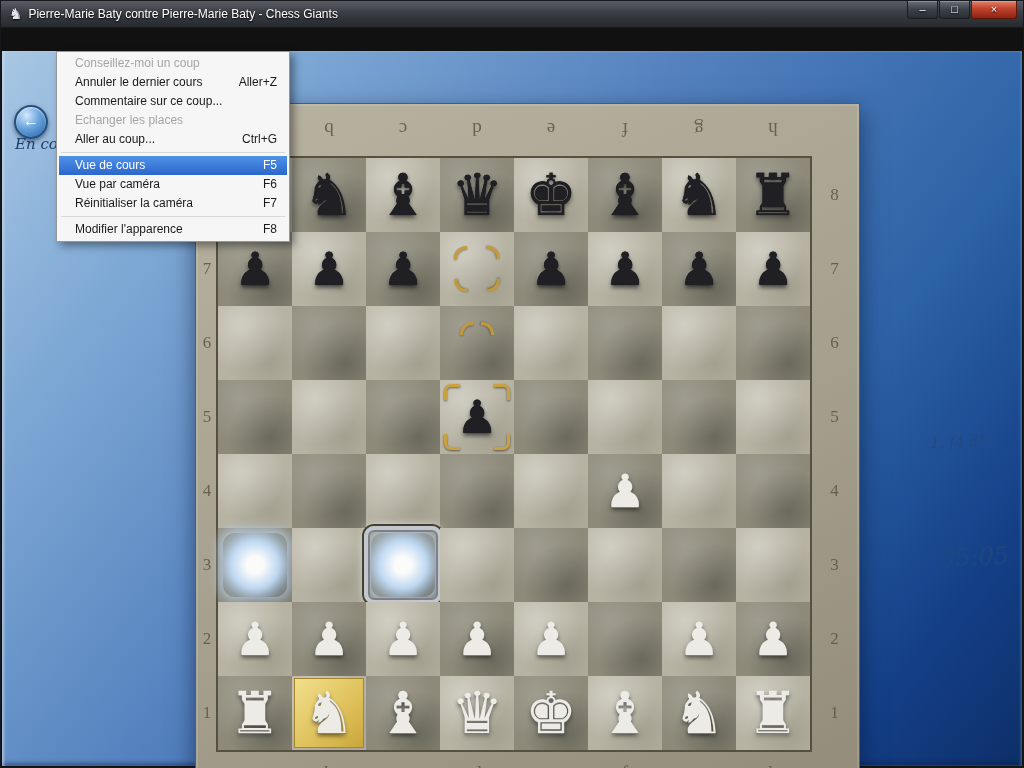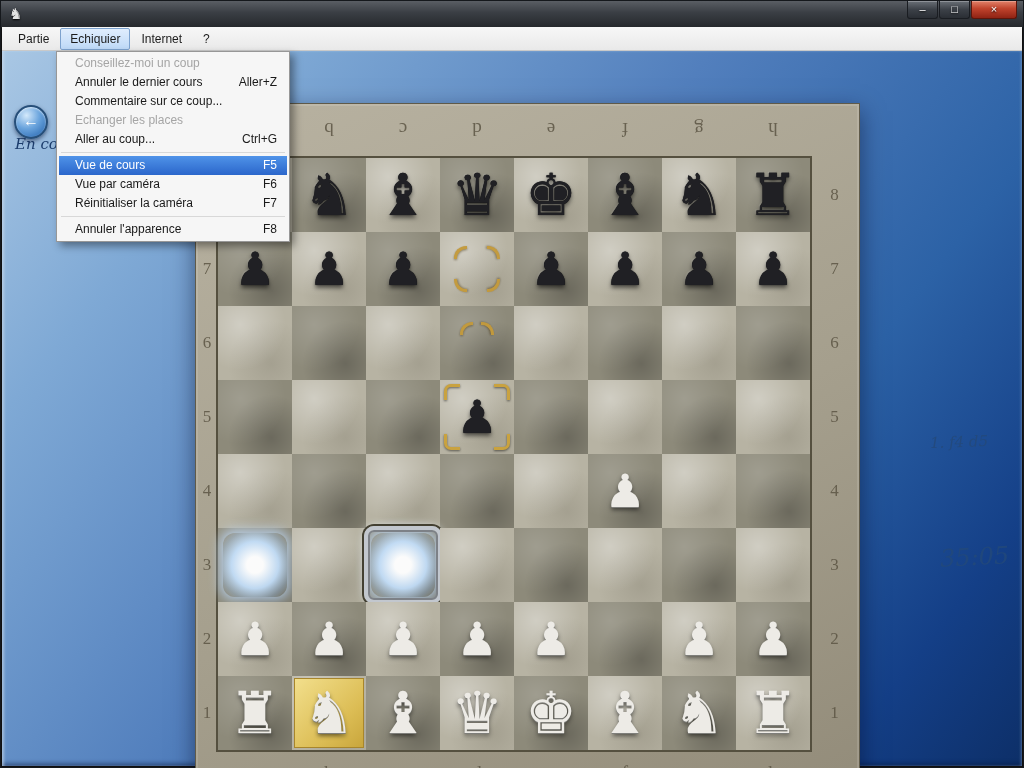--- a/index.html
+++ b/index.html
@@ -108,33 +108,28 @@
     font-family:"DejaVu Serif",serif;font-style:italic;font-size:24px;color:#23497a;opacity:.8;
     transform:rotate(-3deg);}
 </style>
 </head>
 <body>
 
 <div class="window">
 
   <div class="titlebar">
     <span class="app-icon">♞</span>
+    <span>Pierre-Marie Baty contre Pierre-Marie Baty - Chess Giants</span>
     <div class="win-controls">
       <div class="win-btn">–</div>
       <div class="win-btn">□</div>
       <div class="win-btn close">×</div>
     </div>
   </div>
 
-  <div class="menubar">
-    <span class="menubar-item">Partie</span>
-    <span class="menubar-item active">Echiquier</span>
-    <span class="menubar-item">Internet</span>
-    <span class="menubar-item">?</span>
-  </div>
 
   <div class="client">
 
     <div class="board-frame" id="frame">
       <div class="board" id="board">
           <div class="square sq-light" style="left: 0px; top: 0px;"></div>
           <div class="square sq-dark" style="left: 74px; top: 0px;"></div>
           <div class="square sq-light" style="left: 148px; top: 0px;"></div>
           <div class="square sq-dark" style="left: 222px; top: 0px;"></div>
           <div class="square sq-light" style="left: 296px; top: 0px;"></div>
@@ -322,18 +317,18 @@
       <div class="menu-item">
         <span class="mi-label">Vue par caméra</span>
         <span class="mi-short">F6</span>
       </div>
       <div class="menu-item">
         <span class="mi-label">Réinitialiser la caméra</span>
         <span class="mi-short">F7</span>
       </div>
       <div class="menu-sep"></div>
       <div class="menu-item">
-        <span class="mi-label">Annuler l'apparence</span>
+        <span class="mi-label">Modifier l'apparence</span>
         <span class="mi-short">F8</span>
       </div>
     </div>
 
 </div>
 
 </body></html>

